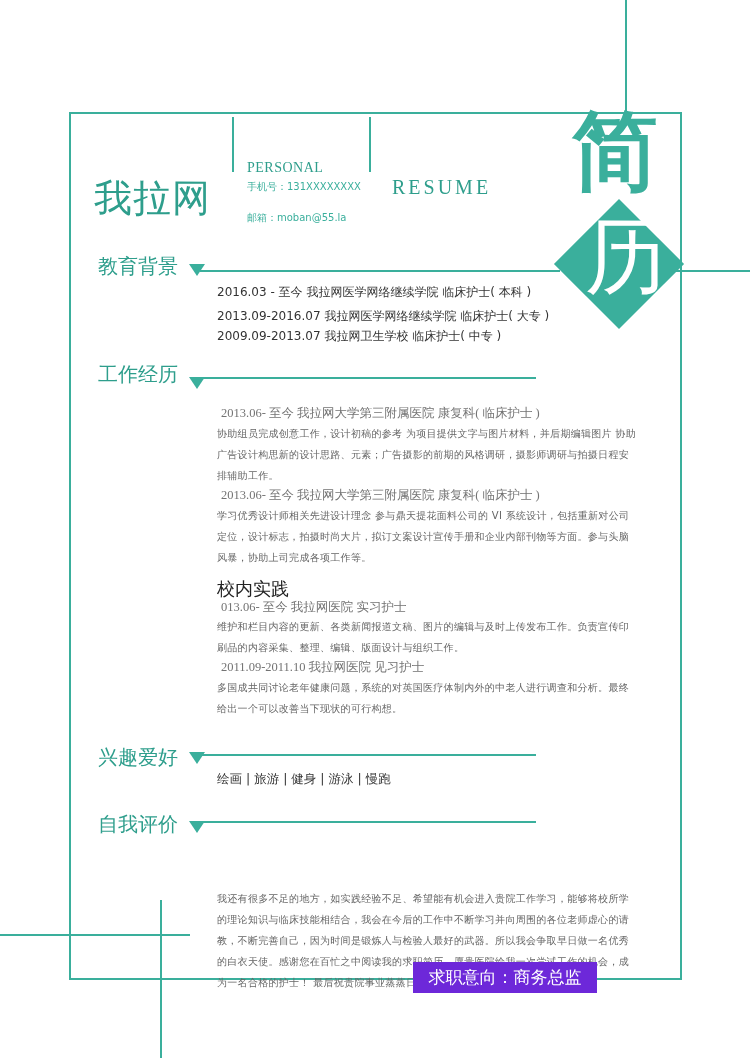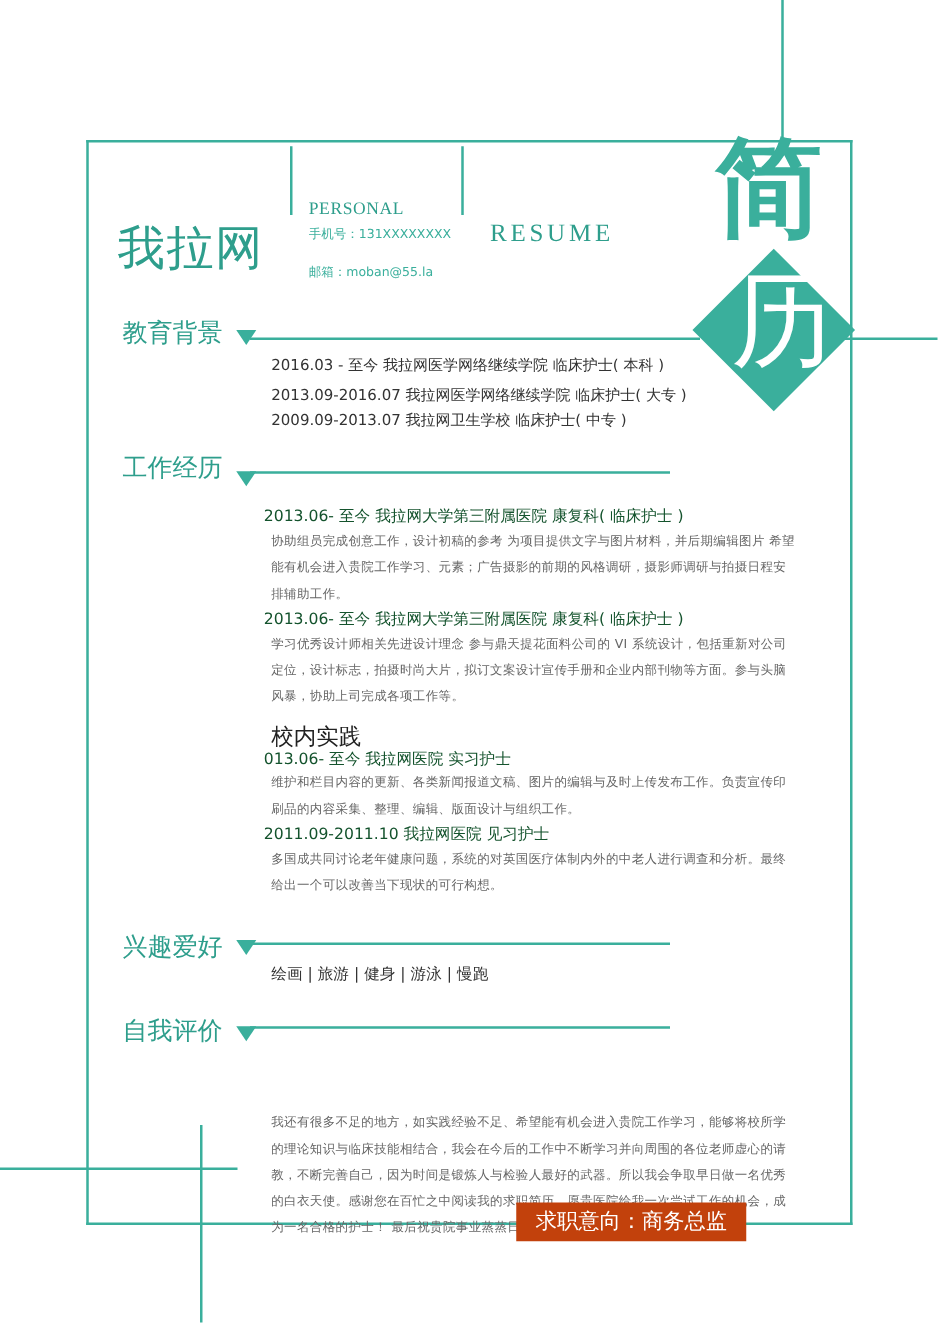--- a/index.html
+++ b/index.html
@@ -9,25 +9,25 @@
   .name{left:94px;top:173px;font-size:38px;color:#2e9e8c;letter-spacing:1px;}
   .personal{left:247px;top:160px;font-family:"Liberation Serif","DejaVu Serif",serif;font-size:14px;color:#2e9e8c;letter-spacing:0.5px;}
   .contact{left:247px;font-size:10px;color:#3aaf9c;}
   .resume{left:392px;top:176px;font-family:"Liberation Serif","DejaVu Serif",serif;font-size:20px;color:#2e9e8c;letter-spacing:3px;}
   .jian{left:572px;top:108px;font-size:86px;color:#3aaf9c;font-weight:bold;line-height:1;}
   .diamond{position:absolute;left:573px;top:218px;width:92px;height:92px;background:#3aaf9c;transform:rotate(45deg);}
   .li{left:585px;top:214px;font-size:84px;color:#fff;line-height:1;}
   .sec-title{position:absolute;left:98px;font-size:20px;color:#2e9e8c;}
   .tri{position:absolute;width:0;height:0;border-left:8px solid transparent;border-right:8px solid transparent;border-top:12px solid #3aaf9c;}
   .edu{left:217px;font-size:12px;color:#333;}
-  .job-h{left:211px;font-size:12.5px;color:#14532d;}
+  .job-h{left:221px;font-size:12.5px;color:#737373;font-family:Liberation Serif, serif;}
   .desc{position:absolute;left:217px;width:420px;font-size:10px;color:#666;line-height:21px;letter-spacing:0.3px;}
   .sub{left:217px;font-size:18px;color:#222;}
   .hob{left:217px;top:771px;font-size:12.5px;color:#333;text-align:center;}
-  .intent{position:absolute;left:413px;top:962px;width:184px;height:31px;background:#c2410c;color:#fff;font-size:17px;text-align:center;line-height:31px;}
+  .intent{position:absolute;left:413px;top:962px;width:184px;height:31px;background:#6d28d9;color:#fff;font-size:17px;text-align:center;line-height:31px;}
 </style>
 </head>
 <body>
 
 <div class="ln" style="left:69px;top:112px;width:613px;height:2px;"></div>
 <div class="ln" style="left:69px;top:112px;width:2px;height:868px;"></div>
 <div class="ln" style="left:680px;top:112px;width:2px;height:868px;"></div>
 <div class="ln" style="left:69px;top:978px;width:345px;height:2px;"></div>
 <div class="ln" style="left:596px;top:978px;width:86px;height:2px;"></div>
 <div class="ln" style="left:625px;top:0;width:2px;height:113px;"></div>
@@ -51,21 +51,21 @@
 <div class="ln" style="left:200px;top:270px;width:360px;height:2px;"></div>
 <div class="abs edu" style="top:284px;">2016.03 - 至今  我拉网医学网络继续学院   临床护士( 本科 )</div>
 <div class="abs edu" style="top:308px;">2013.09-2016.07 我拉网医学网络继续学院    临床护士( 大专 )</div>
 <div class="abs edu" style="top:328px;">2009.09-2013.07 我拉网卫生学校    临床护士( 中专 )</div>
 
 <div class="sec-title" style="top:361px;">工作经历</div>
 <div class="tri" style="left:189px;top:377px;"></div>
 <div class="ln" style="left:200px;top:377px;width:336px;height:2px;"></div>
 
 <div class="abs job-h" style="top:405px;">2013.06- 至今      我拉网大学第三附属医院        康复科( 临床护士 )</div>
-<div class="desc" style="top:423px;">协助组员完成创意工作，设计初稿的参考 为项目提供文字与图片材料，并后期编辑图片 希望能有机会进入贵院工作学习、元素；广告摄影的前期的风格调研，摄影师调研与拍摄日程安排辅助工作。</div>
+<div class="desc" style="top:423px;">协助组员完成创意工作，设计初稿的参考 为项目提供文字与图片材料，并后期编辑图片 协助广告设计构思新的设计思路、元素；广告摄影的前期的风格调研，摄影师调研与拍摄日程安排辅助工作。</div>
 
 <div class="abs job-h" style="top:487px;">2013.06- 至今      我拉网大学第三附属医院        康复科( 临床护士 )</div>
 <div class="desc" style="top:505px;">学习优秀设计师相关先进设计理念 参与鼎天提花面料公司的 VI 系统设计，包括重新对公司定位，设计标志，拍摄时尚大片，拟订文案设计宣传手册和企业内部刊物等方面。参与头脑风暴，协助上司完成各项工作等。</div>
 
 <div class="abs sub" style="top:577px;">校内实践</div>
 <div class="abs job-h" style="top:599px;">013.06- 至今       我拉网医院       实习护士</div>
 <div class="desc" style="top:616px;">维护和栏目内容的更新、各类新闻报道文稿、图片的编辑与及时上传发布工作。负责宣传印刷品的内容采集、整理、编辑、版面设计与组织工作。</div>
 <div class="abs job-h" style="top:659px;">2011.09-2011.10        我拉网医院     见习护士</div>
 <div class="desc" style="top:677px;">多国成共同讨论老年健康问题，系统的对英国医疗体制内外的中老人进行调查和分析。最终给出一个可以改善当下现状的可行构想。</div>
 

